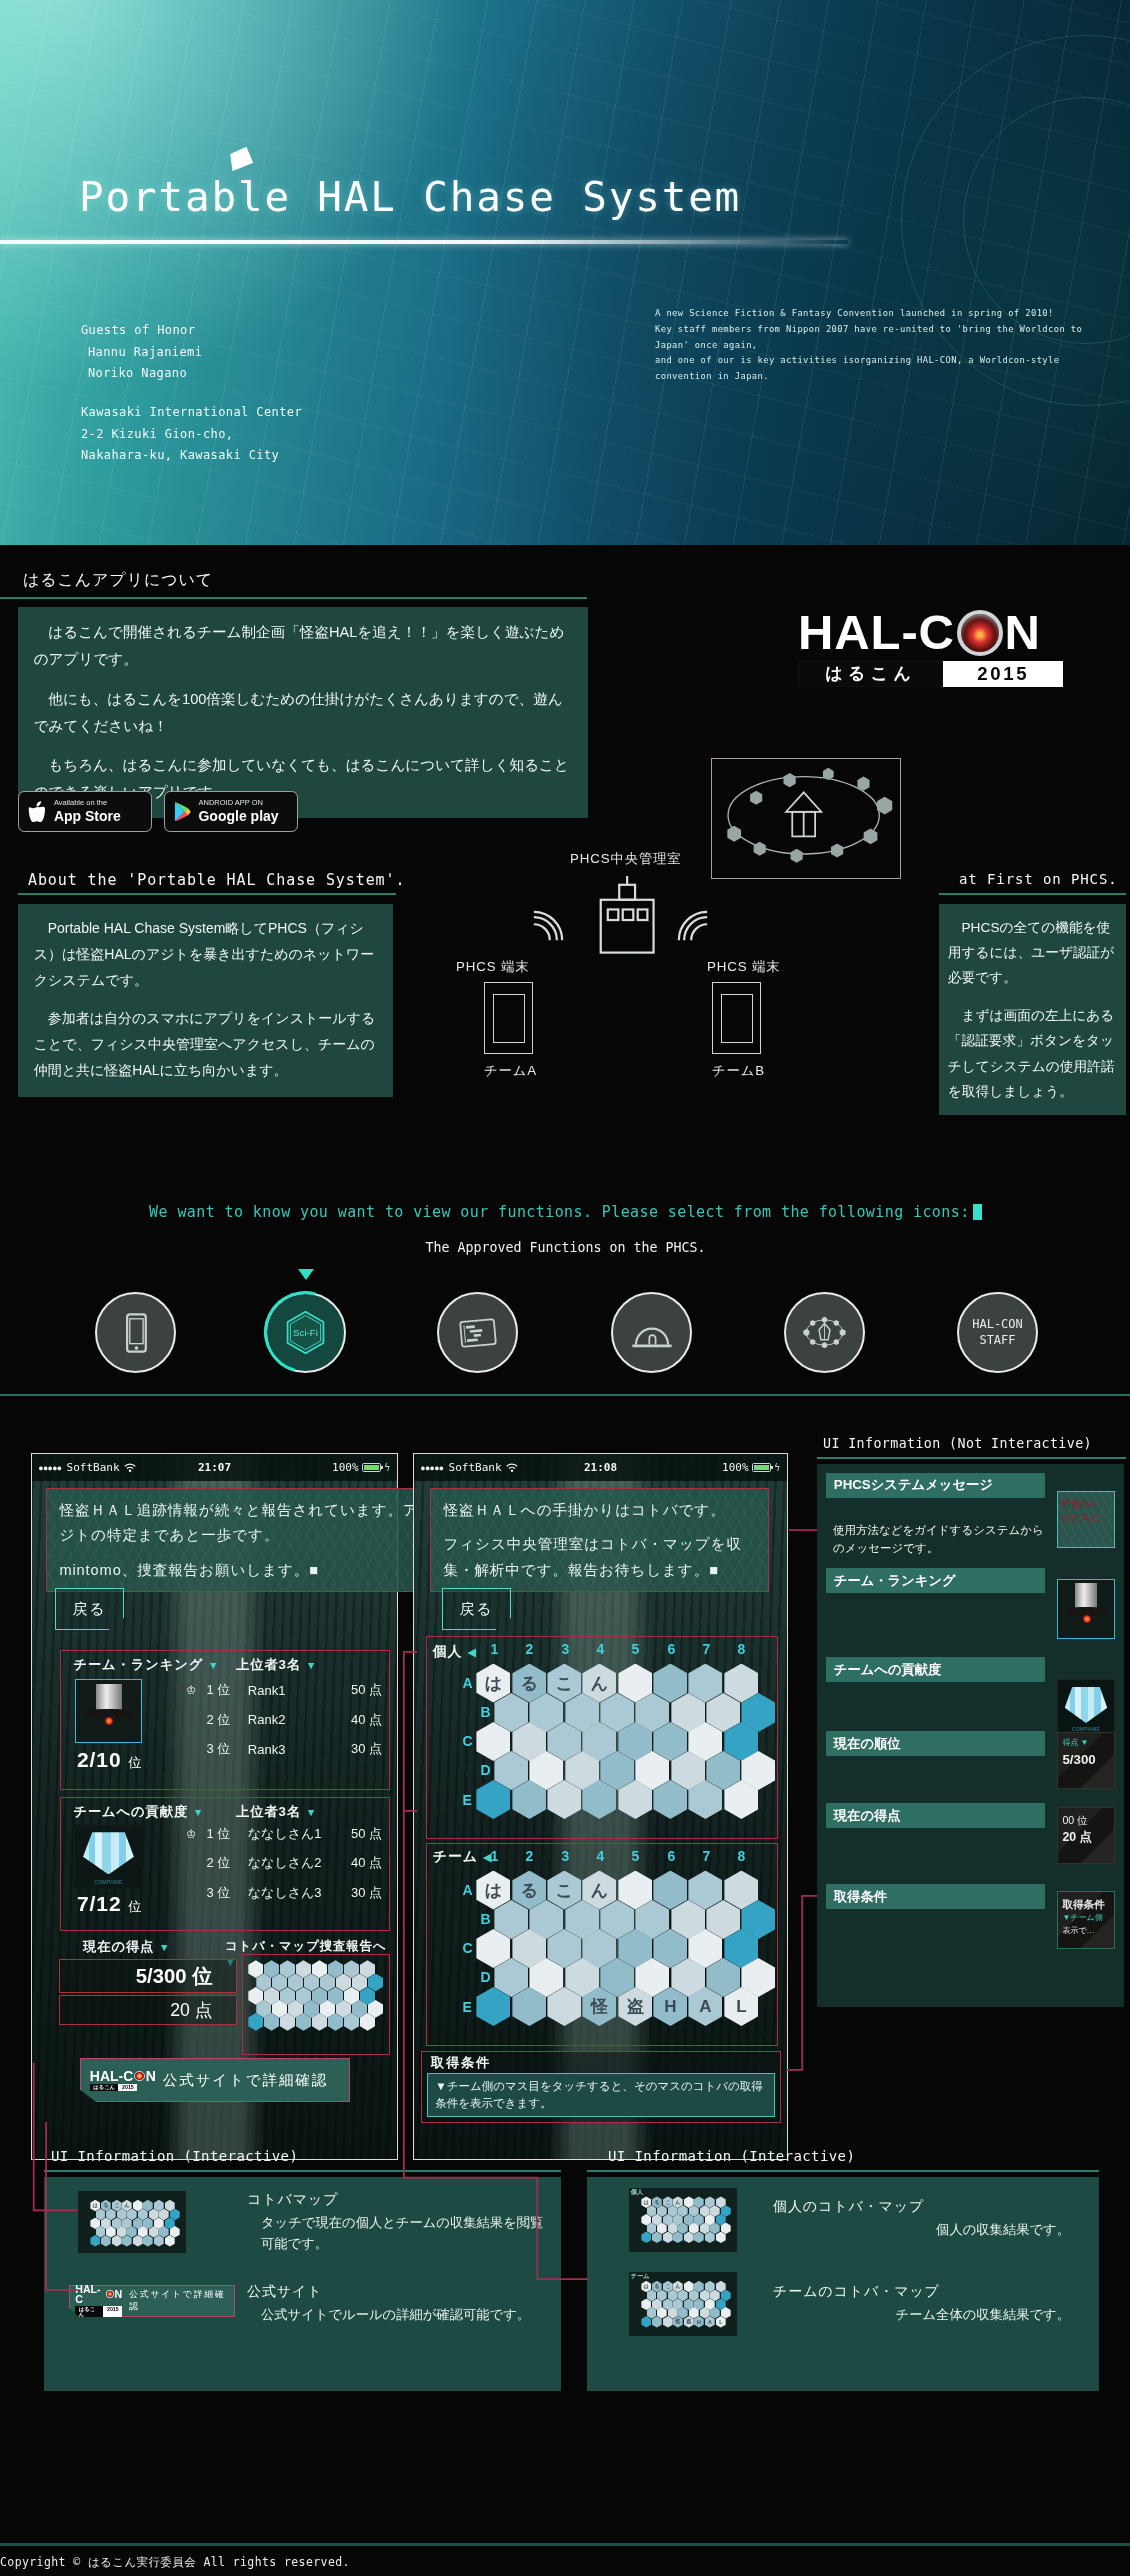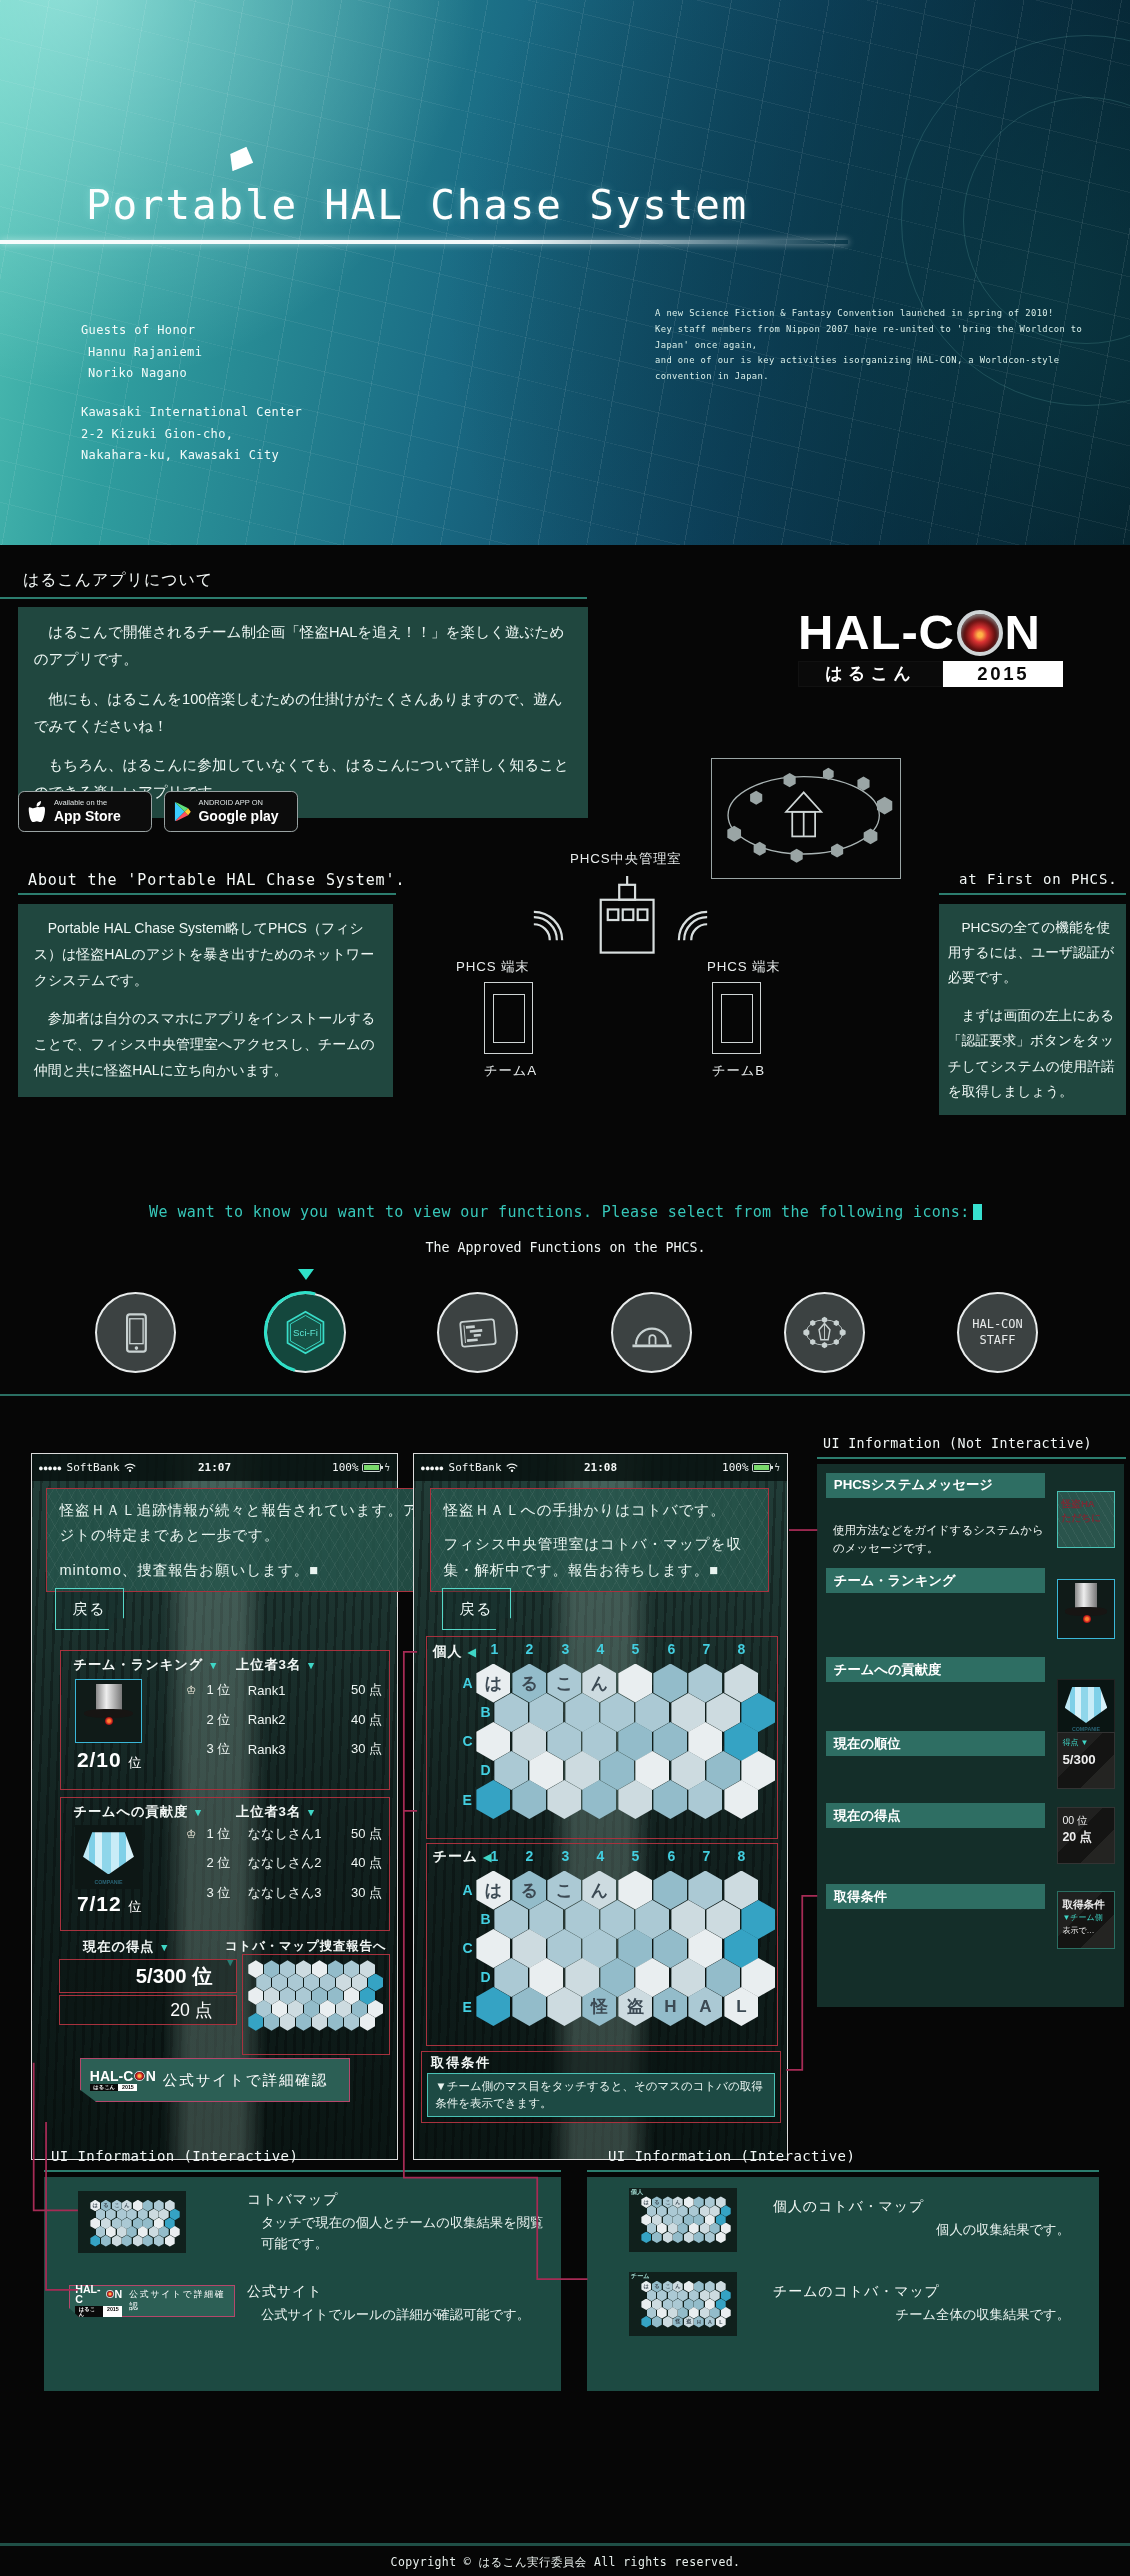--- a/index.html
+++ b/index.html
@@ -13,22 +13,22 @@
   .hero{position:absolute;left:0;top:0;width:1131px;height:545px;
     background:
       radial-gradient(circle at 6% -4%, rgba(200,255,248,.55), transparent 34%),
       radial-gradient(circle at 92% 55%, rgba(10,60,70,.8), transparent 55%),
       linear-gradient(102deg,#53c4b6 0%,#2f9d9e 16%,#1a6b84 42%,#0d3f5d 66%,#07263d 82%,#03131e 100%);}
   .hero-grid{position:absolute;inset:0;
     background-image:
       repeating-linear-gradient(100deg, rgba(255,255,255,.09) 0 0.9px, transparent 0.9px 48px),
       repeating-linear-gradient(14deg, rgba(255,255,255,.06) 0 0.9px, transparent 0.9px 41px);}
   .hero-ring{position:absolute;border:0.9px solid rgba(140,230,220,.16);border-radius:50%;}
-  .hero-title{left:86px;top:173px;font-size:41px;letter-spacing:1.8px;color:#fdfefe;
-    font-family:"DejaVu Sans Mono","Liberation Mono",monospace;text-shadow:0 0 8.8px rgba(180,255,245,.35);margin-top:8px;}
+  .hero-title{left:79px;top:173px;font-size:41px;letter-spacing:1.8px;color:#fdfefe;
+    font-family:"DejaVu Sans Mono","Liberation Mono",monospace;text-shadow:0 0 8.8px rgba(180,255,245,.35);}
   .hat{left:226px;top:148px;width:26.5px;height:21px;background:#ffffff;transform:rotate(-16deg);
     clip-path:polygon(12% 100%,22% 18%,88% 6%,96% 88%);}
   .hero-line{left:0;top:240px;width:848px;height:4.4px;
     background:linear-gradient(to right,rgba(255,255,255,.95) 60%,rgba(255,255,255,0));box-shadow:0 0 7px rgba(255,255,255,.6);}
   .hero-block{font-size:12px;line-height:1.8;color:#f2fbf9;letter-spacing:0.4px;}
   .hero-intro{font-size:8.8px;line-height:1.8;color:#d9efe9;letter-spacing:0.4px;}
 
   
   .sec-head{font-size:16px;color:#f4f9f7;letter-spacing:0.9px;}
   .sec-line{height:1.8px;background:#2c7d6e;}
@@ -157,21 +157,21 @@
   .b-panel{background:#1d4a42;}
   .b-title{position:absolute;font-size:14px;color:#f2f7f4;letter-spacing:0.9px;}
   .b-desc{position:absolute;font-size:13.3px;color:#e9f2ef;line-height:1.6;}
   .b-thumb{position:absolute;background:#10201c;}
   .thumb-grid-label{position:absolute;font-size:6.2px;color:#9fd8cf;font-weight:bold;}
 
   
   svg.connect{position:absolute;left:0;top:0;pointer-events:none;}
 
   .footer-line{background:#1f4f46;}
-  .footer-text{width:1131px;text-align:center;font-size:11.5px;color:#e8efec;letter-spacing:0.4px;
+  .footer-text{width:1131px;text-align:left;font-size:11.5px;color:#e8efec;letter-spacing:0.4px;
     font-family:"DejaVu Sans Mono",monospace;}
 </style>
 </head>
 <body>
 
 <div id="page">
 
   <div class="hero">
     <div class="hero-grid"></div>
     <div class="hero-ring" style="left:901px;top:35px;width:371px;height:371px;"></div>

